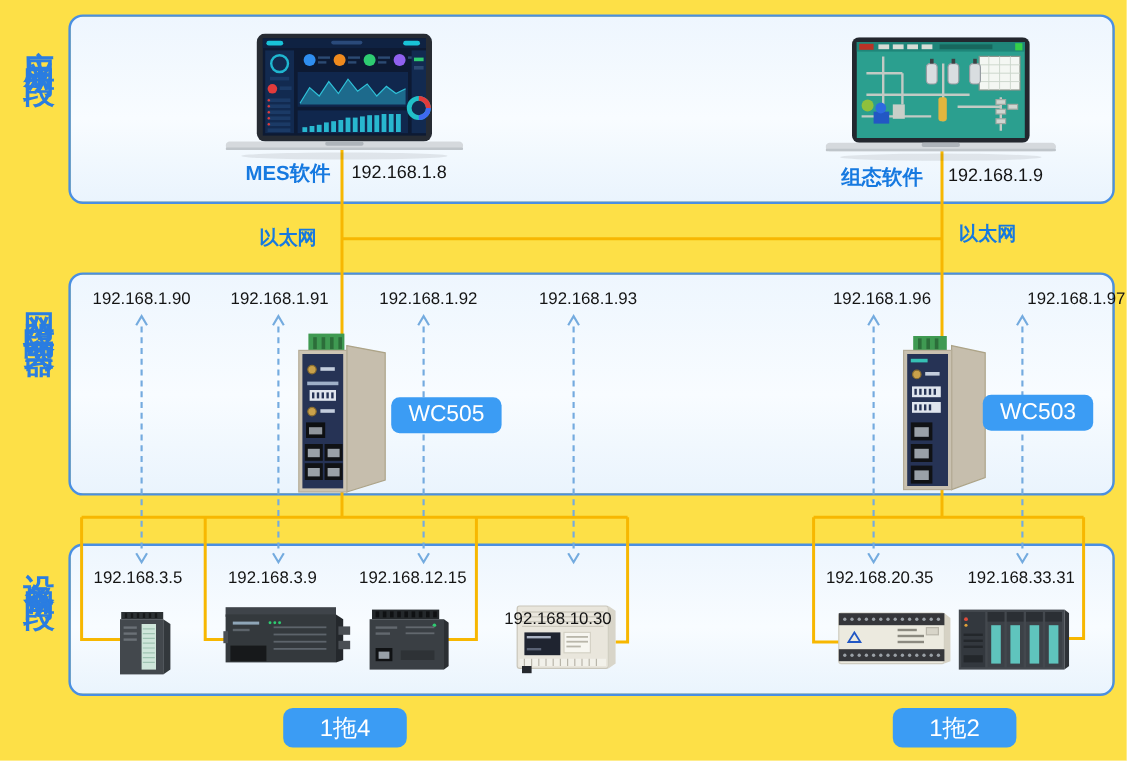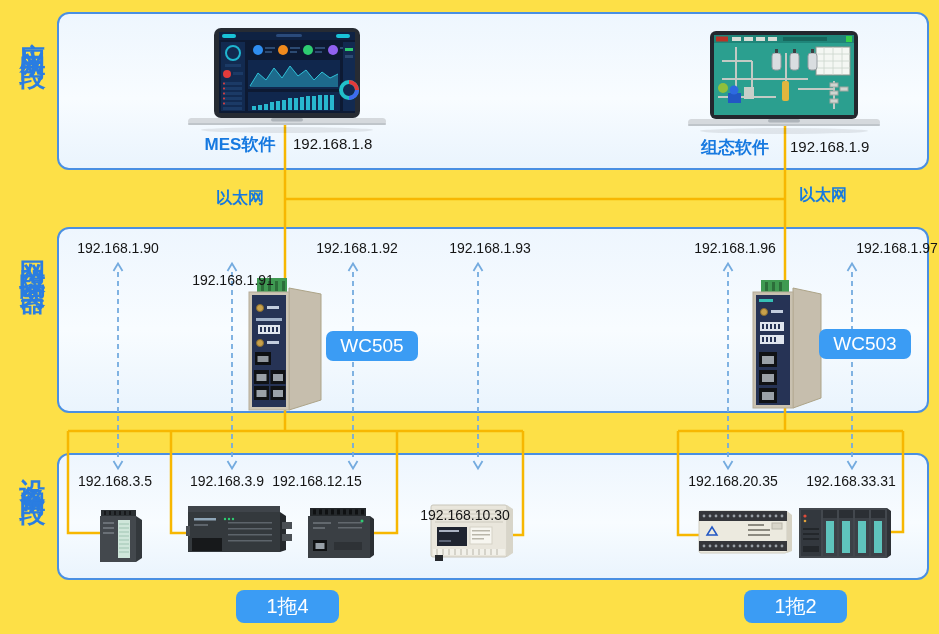--- a/index.html
+++ b/index.html
@@ -469,32 +469,32 @@
 
   <div class="cap" style="left:196px;top:133px;width:88px;text-align:center;">MES软件</div>
   <div class="ipbig" style="left:293px;top:135px;">192.168.1.8</div>
   <div class="cap" style="left:694px;top:136px;width:82px;text-align:center;">组态软件</div>
   <div class="ipbig" style="left:790px;top:138px;">192.168.1.9</div>
 
   <div class="eth" style="left:216px;top:188px;">以太网</div>
   <div class="eth" style="left:799px;top:185px;">以太网</div>
 
   <div class="ip" style="left:70px;top:240px;">192.168.1.90</div>
-  <div class="ip" style="left:185px;top:240px;margin-top:32px;">192.168.1.91</div>
+  <div class="ip" style="left:185px;top:240px;">192.168.1.91</div>
   <div class="ip" style="left:309px;top:240px;">192.168.1.92</div>
   <div class="ip" style="left:442px;top:240px;">192.168.1.93</div>
   <div class="ip" style="left:687px;top:240px;">192.168.1.96</div>
   <div class="ip" style="left:809px;top:240px;margin-left:40px;">192.168.1.97</div>
 
   <div class="badge gw" style="left:326px;top:331px;">WC505</div>
   <div class="badge gw" style="left:819px;top:329px;">WC503</div>
 
   <div class="ip" style="left:67px;top:473px;">192.168.3.5</div>
   <div class="ip" style="left:179px;top:473px;">192.168.3.9</div>
-  <div class="ip" style="left:269px;top:473px;">192.168.12.15</div>
+  <div class="ip" style="left:296px;top:473px;">192.168.12.15</div>
   <div class="ip" style="left:417px;top:479px;margin-top:28px;">192.168.10.30</div>
   <div class="ip" style="left:685px;top:473px;">192.168.20.35</div>
   <div class="ip" style="left:803px;top:473px;">192.168.33.31</div>
 
   <div class="badge ratio" style="left:236px;top:590px;">1拖4</div>
   <div class="badge ratio" style="left:744px;top:590px;">1拖2</div>
 
 </div>
 
 </body></html>

